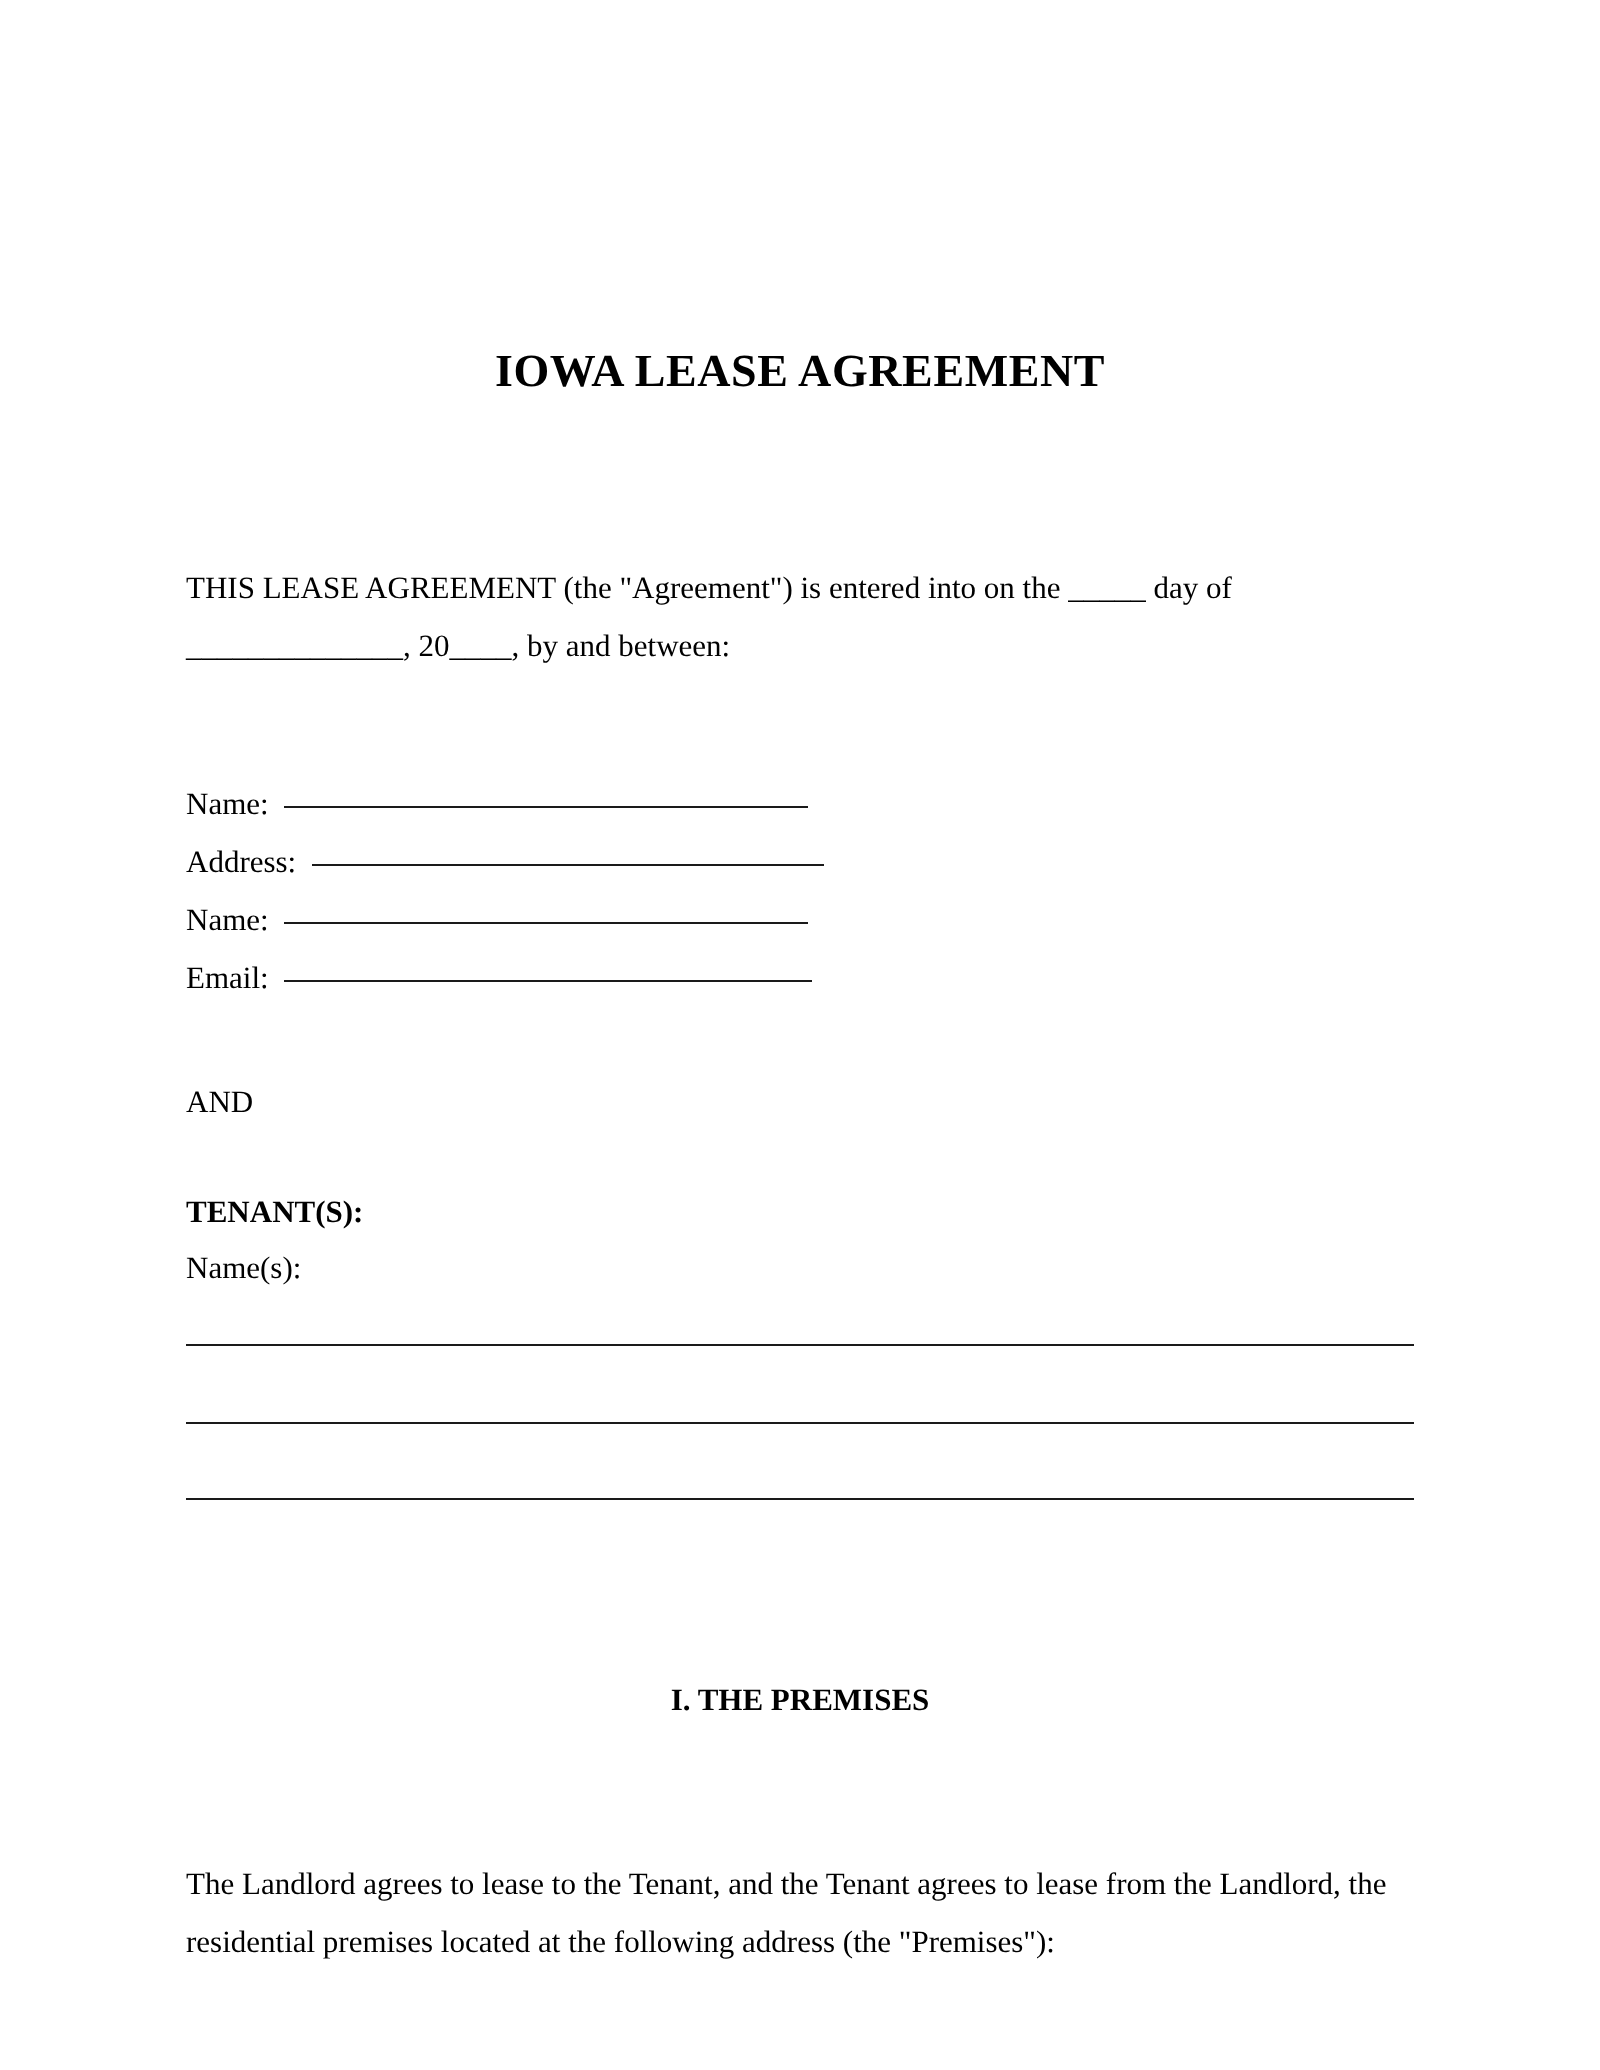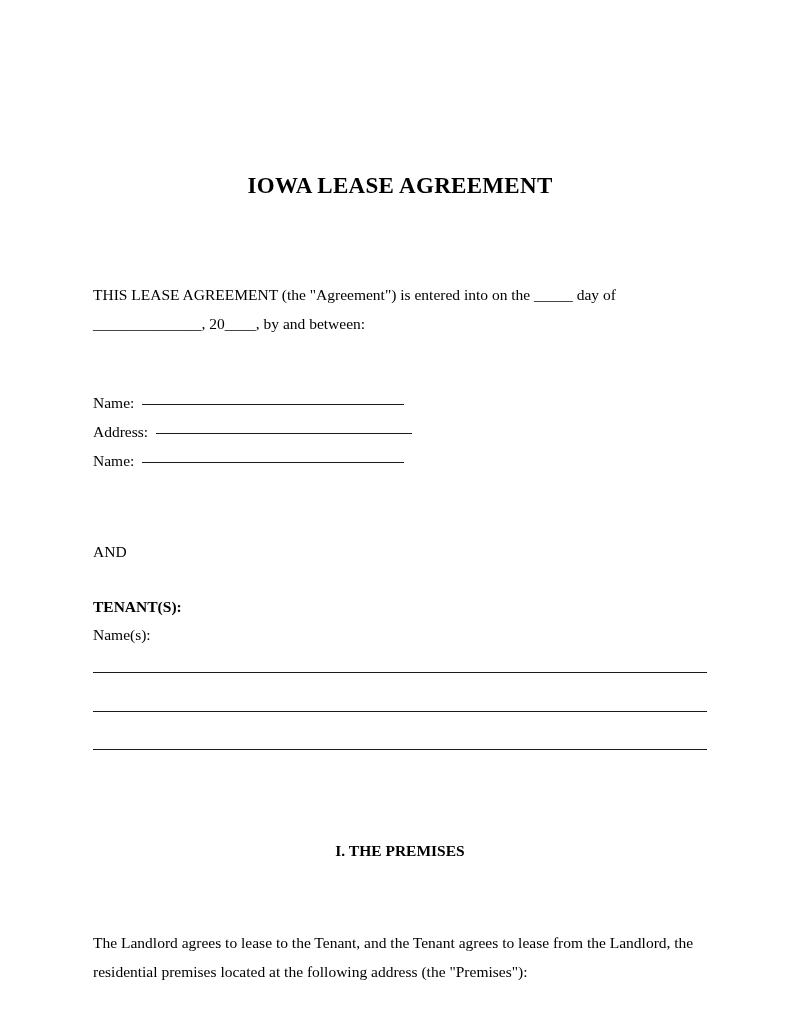--- a/index.html
+++ b/index.html
@@ -117,20 +117,24 @@
     <div class="field-row">
       <span class="field-label">Address:</span>
       <span class="field-rule rule-address"></span>
     </div>
 
     <div class="field-row">
       <span class="field-label">Name:</span>
       <span class="field-rule rule-phone"></span>
     </div>
 
+    <div class="field-row">
+      <span class="field-label">Email:</span>
+      <span class="field-rule rule-email"></span>
+    </div>
 
   </div>
 
   <div class="body-block plain-line and-line">AND</div>
 
   <div class="body-block plain-line tenant-names">Name(s):</div>
 
   <div class="body-block section-label tenant-heading">TENANT(S):</div>
 
   <div class="blank-rules">

